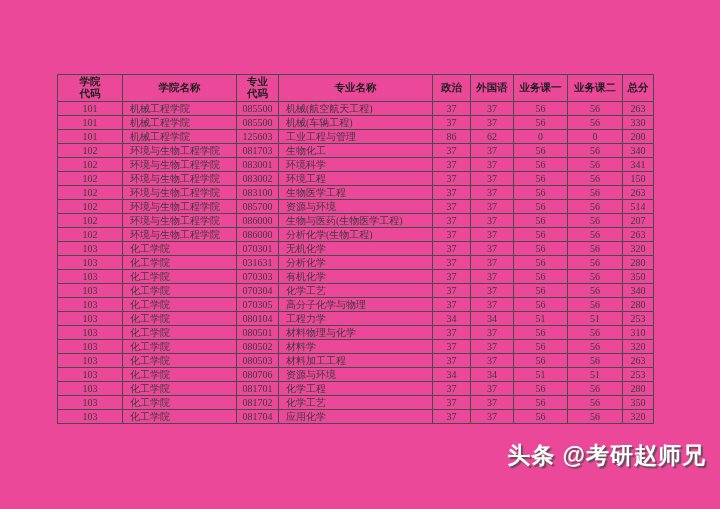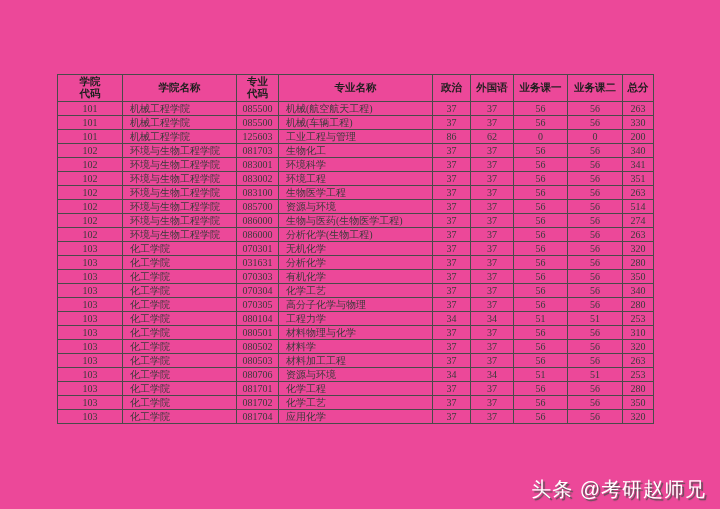--- a/index.html
+++ b/index.html
@@ -50,25 +50,25 @@
     padding: 0 2px;
     text-align: center;
   }
   table.scores td.align-left {
     text-align: left;
     padding-left: 7px;
     margin-left: 25px;
   }
   .watermark {
     position: absolute;
-    top: 476px;
+    top: 440px;
     right: 14px;
     font-family: "Liberation Sans", "DejaVu Sans", sans-serif;
-    font-size: 20px;
-    font-weight: normal;
+    font-size: 23px;
+    font-weight: bold;
     letter-spacing: 1px;
     color: #ffffff;
     text-shadow: 2px 2px 1px rgba(80, 80, 80, 0.9);
     white-space: nowrap;
   }
 </style>
 </head>
 <body>
 
 <div class="page">
@@ -159,21 +159,21 @@
           </tr>
           <tr>
             <td>102</td>
             <td class="align-left">环境与生物工程学院</td>
             <td>083002</td>
             <td class="align-left">环境工程</td>
             <td>37</td>
             <td>37</td>
             <td>56</td>
             <td>56</td>
-            <td>351</td>
+            <td>150</td>
           </tr>
           <tr>
             <td>102</td>
             <td class="align-left">环境与生物工程学院</td>
             <td>083100</td>
             <td class="align-left">生物医学工程</td>
             <td>37</td>
             <td>37</td>
             <td>56</td>
             <td>56</td>
@@ -192,21 +192,21 @@
           </tr>
           <tr>
             <td>102</td>
             <td class="align-left">环境与生物工程学院</td>
             <td>086000</td>
             <td class="align-left">生物与医药(生物医学工程)</td>
             <td>37</td>
             <td>37</td>
             <td>56</td>
             <td>56</td>
-            <td>274</td>
+            <td>207</td>
           </tr>
           <tr>
             <td>102</td>
             <td class="align-left">环境与生物工程学院</td>
             <td>086000</td>
             <td class="align-left">分析化学(生物工程)</td>
             <td>37</td>
             <td>37</td>
             <td>56</td>
             <td>56</td>

